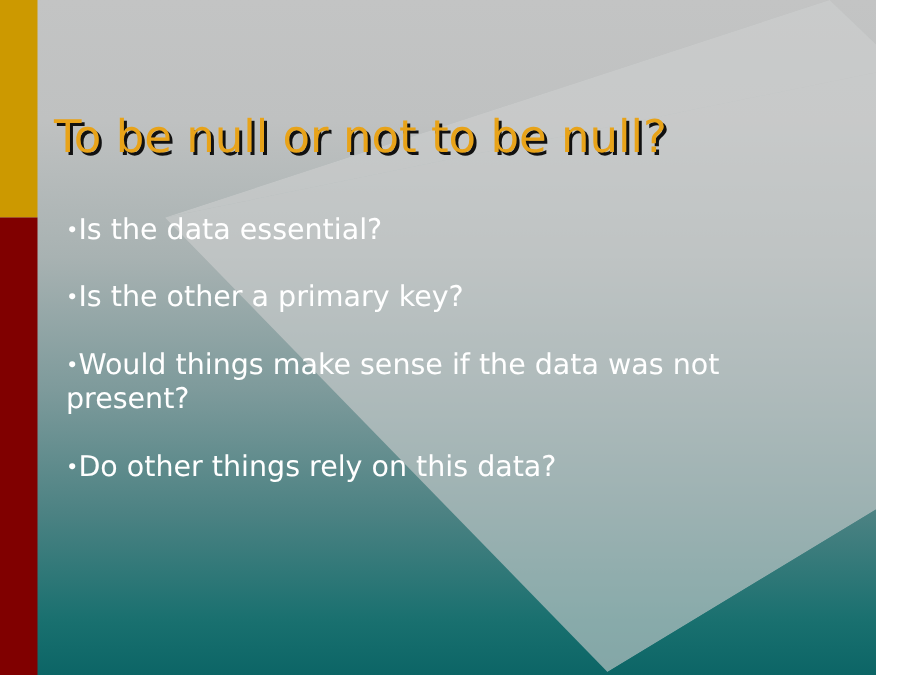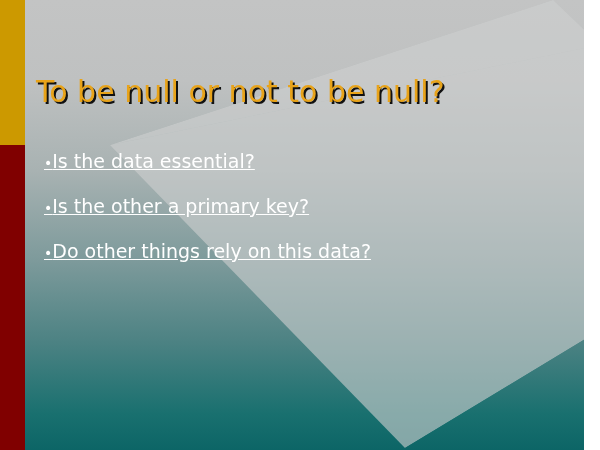--- a/index.html
+++ b/index.html
@@ -80,26 +80,25 @@
     color: #e8a319;
     letter-spacing: 0px;
     text-shadow: 2px 2px 0 #111111;
     white-space: nowrap;
   }
 
   
   #body {
     position: absolute;
     left: 44px;
-    top: 150px;
+    top: 142px;
     width: 516px;
     color: #ffffff;
     font-size: 19px;
     line-height: 23px;
-    text-decoration: underline;
   }
 
   .bullet-row {
     display: block;
     margin-bottom: 22px;
     text-indent: 0;
   }
   .bullet-row:last-child { margin-bottom: 0; }
 
   .bullet-dot {
@@ -130,20 +129,23 @@
   <div id="body">
 
     <div class="bullet-row">
       <span class="bullet-dot">•</span><span class="bullet-text">Is the data essential?</span>
     </div>
 
     <div class="bullet-row">
       <span class="bullet-dot">•</span><span class="bullet-text">Is the other a primary key?</span>
     </div>
 
+    <div class="bullet-row">
+      <span class="bullet-dot">•</span><span class="bullet-text">Would things make sense if the data was not present?</span>
+    </div>
 
     <div class="bullet-row">
       <span class="bullet-dot">•</span><span class="bullet-text">Do other things rely on this data?</span>
     </div>
 
   </div>
 
 </div>
 
 </body></html>

